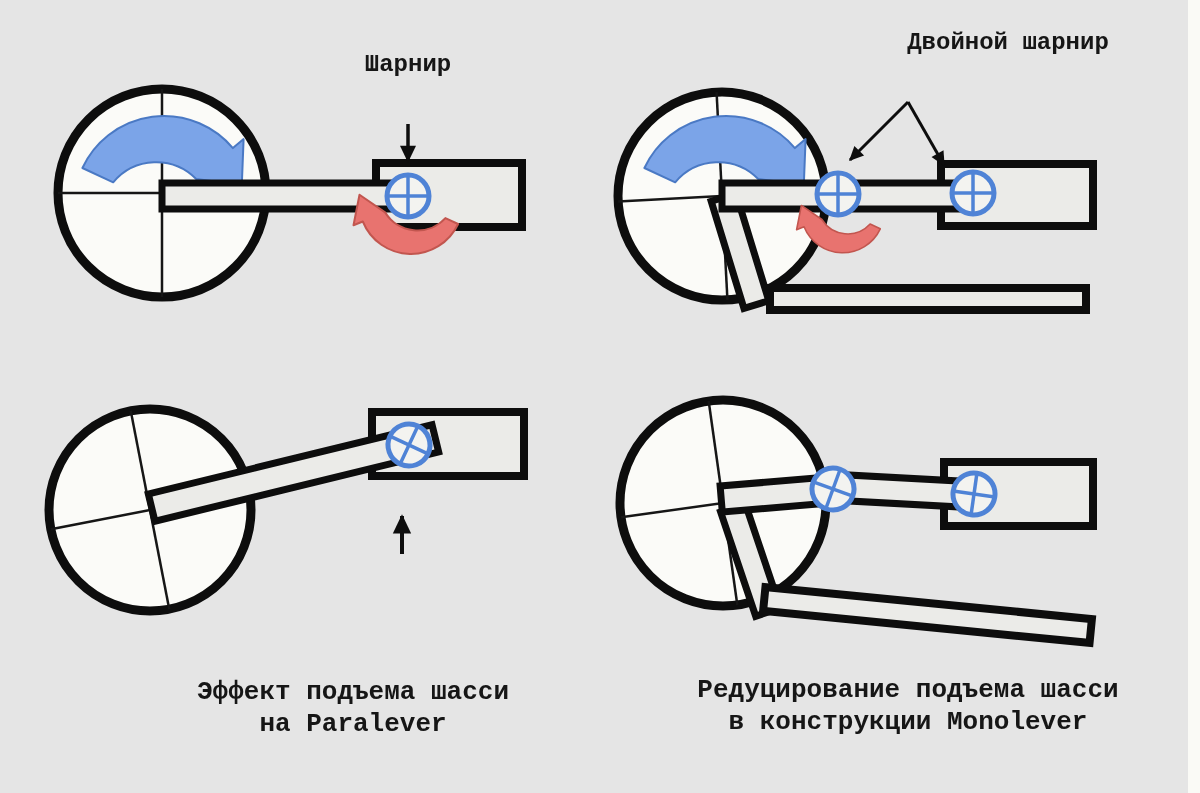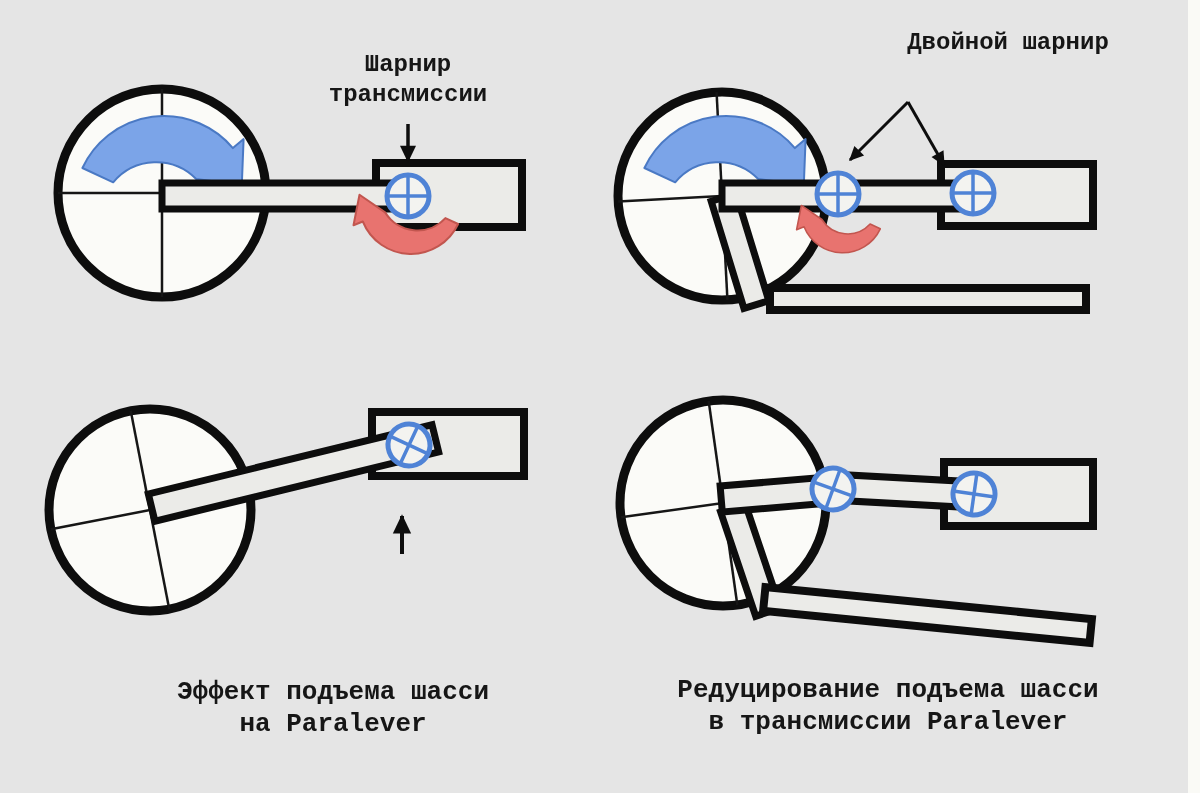--- a/index.html
+++ b/index.html
@@ -14,21 +14,21 @@
   .lbl{
     position:absolute;
     transform:translateX(-50%);
     text-align:center;
     font-weight:bold;
     color:#161616;
     white-space:nowrap;
   }
   .lbl span{display:block;}
   .annot{font-size:24px;line-height:30px;}
-  .caption{font-size:26px;line-height:32px;}
+  .caption{font-size:26px;line-height:32px;margin-left:20px;}
   #lbl-single{left:408px;top:50px;}
   #lbl-double{left:1008px;top:28px;}
   #cap-mono{left:333px;top:676px;}
   #cap-para{left:888px;top:674px;}
 </style>
 </head>
 <body>
 
 <div class="stage">
 
@@ -116,30 +116,29 @@
     <g transform="translate(904,491) rotate(3.1)">
       <rect x="-75" y="-13" width="150" height="26" fill="#ebebe8" stroke="#0d0d0d" stroke-width="7"></rect>
     </g>
     <use href="#jointSym" transform="translate(833,489) rotate(20)"></use>
     <use href="#jointSym" transform="translate(974,494) rotate(8)"></use>
   </g>
 </svg>
 
 <div class="lbl annot" id="lbl-single">
   <span>Шарнир</span>
-  <span>трансмиссии</span>
 </div>
 
 <div class="lbl annot" id="lbl-double">
   <span>Двойной шарнир</span>
 </div>
 
 <div class="lbl caption" id="cap-mono">
   <span>Эффект подъема шасси</span>
   <span>на Paralever</span>
 </div>
 
 <div class="lbl caption" id="cap-para">
   <span>Редуцирование подъема шасси</span>
-  <span>в трансмиссии Paralever</span>
+  <span>в конструкции Monolever</span>
 </div>
 
 </div>
 
 </body></html>

